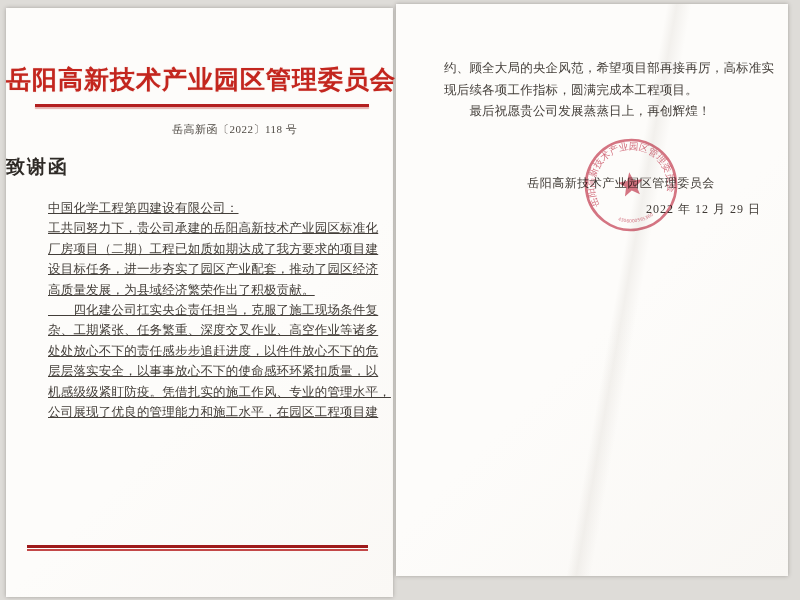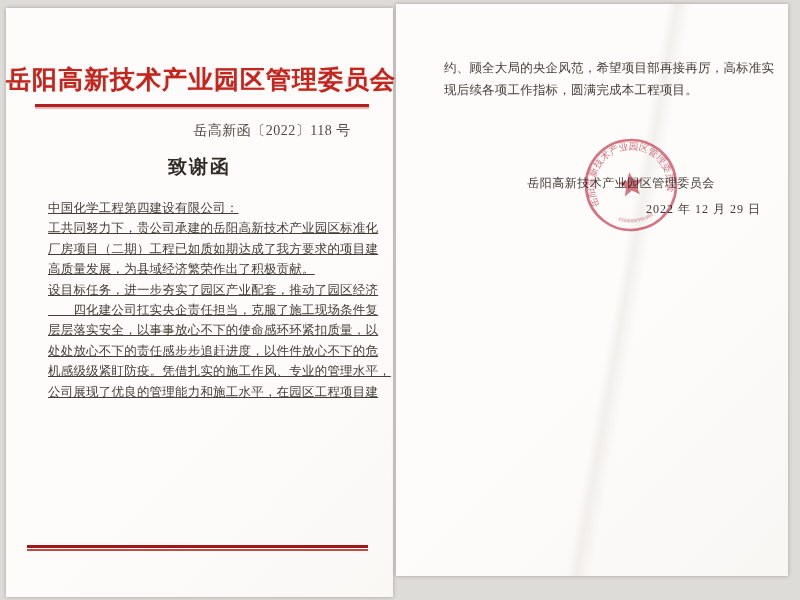--- a/index.html
+++ b/index.html
@@ -29,26 +29,26 @@
     text-shadow:0 0 1px rgba(195,38,30,.4);
     white-space:nowrap;
   }
   .header-rule{
     position:absolute;top:96px;left:29px;width:334px;height:3px;
     background:#b32020;
     box-shadow:0 2px 1px rgba(185,40,40,.35);
   }
   .doc-number{
     position:absolute;top:114px;left:166px;width:200px;
-    text-align:center;font-size:14px;color:#4e4943;
+    text-align:left;font-size:11px;color:#4e4943;
     white-space:nowrap;letter-spacing:.5px;
   }
   .letter-title{
     position:absolute;top:146px;left:0;width:100%;
-    text-align:center;font-size:19px;font-weight:bold;color:#2f2b27;
+    text-align:left;font-size:19px;font-weight:bold;color:#2f2b27;
     letter-spacing:2px;
   }
   .body-block{
     position:absolute;color:#433e39;
     font-size:12.5px;line-height:20.4px;
     letter-spacing:.2px;white-space:nowrap;
   }
   #left-body{left:42px;top:190px;width:330px;text-decoration:underline;}
   #right-body{left:48px;top:54px;width:340px;line-height:21.5px;}
   .footer-rule{
@@ -79,40 +79,42 @@
 <div class="page" id="page-left">
   <div class="header-title">岳阳高新技术产业园区管理委员会</div>
   <div class="header-rule"></div>
   <div class="doc-number">岳高新函〔2022〕118 号</div>
   <div class="letter-title">致谢函</div>
 
   <div class="body-block" id="left-body">
     <div>中国化学工程第四建设有限公司：</div>
     <div>工共同努力下，贵公司承建的岳阳高新技术产业园区标准化</div>
     <div>厂房项目（二期）工程已如质如期达成了我方要求的项目建</div>
+    <div>设目标任务，进一步夯实了园区产业配套，推动了园区经济</div>
     <div>高质量发展，为县域经济繁荣作出了积极贡献。</div>
-    <div>设目标任务，进一步夯实了园区产业配套，推动了园区经济</div>
     <div>　　四化建公司扛实央企责任担当，克服了施工现场条件复</div>
+    <div>杂、工期紧张、任务繁重、深度交叉作业、高空作业等诸多</div>
+    <div>处处放心不下的责任感步步追赶进度，以件件放心不下的危</div>
     <div>层层落实安全，以事事放心不下的使命感环环紧扣质量，以</div>
-    <div>处处放心不下的责任感步步追赶进度，以件件放心不下的危</div>
     <div>机感级级紧盯防疫。凭借扎实的施工作风、专业的管理水平，</div>
     <div>公司展现了优良的管理能力和施工水平，在园区工程项目建</div>
   </div>
 
   <div class="footer-rule">
     <div class="r1"></div>
       <div class="r2"></div>
       <div class="r3"></div>
   </div>
 </div>
 
 <div class="page" id="page-right">
   <div class="body-block" id="right-body">
     <div>约、顾全大局的央企风范，希望项目部再接再厉，高标准实</div>
     <div>现后续各项工作指标，圆满完成本工程项目。</div>
+    <div>　　最后祝愿贵公司发展蒸蒸日上，再创辉煌！</div>
   </div>
 
   <div class="signature">岳阳高新技术产业园区管理委员会</div>
   <div class="sign-date">2022 年 12 月 29 日</div>
 
   <svg class="seal-svg" viewBox="0 0 110 110">
     <defs>
       <path id="sealTopArc" d="M 21,71 A 37,37 0 1 1 89,71" fill="none"></path>
       <path id="sealBottomArc" d="M 26,79 A 38,38 0 0 0 84,79" fill="none"></path>
     </defs>

